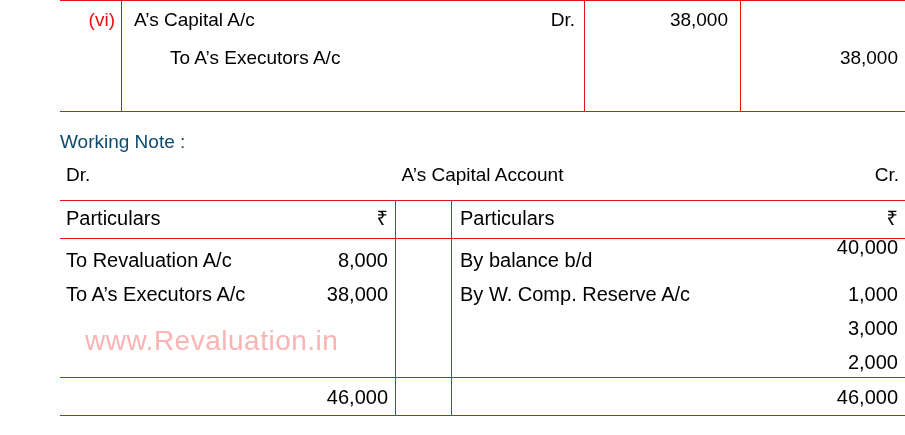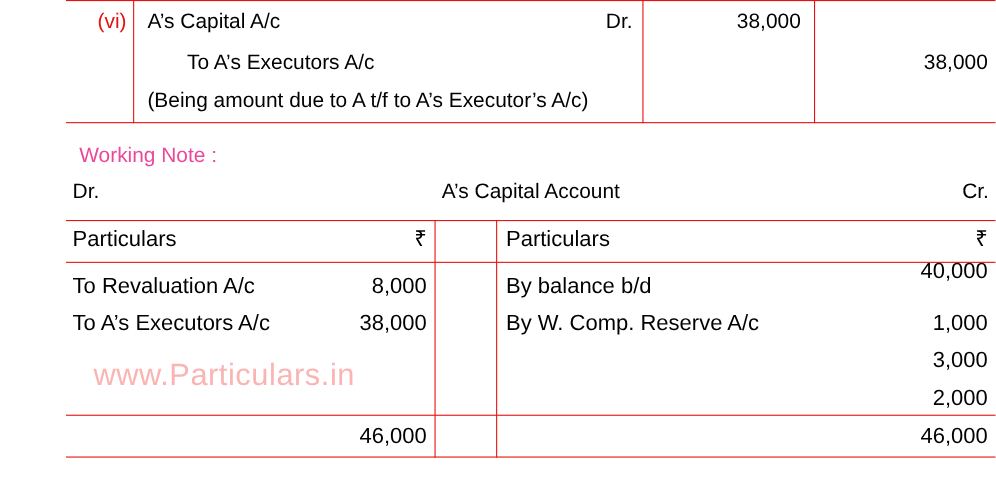--- a/index.html
+++ b/index.html
@@ -81,24 +81,24 @@
   }
   .j-amt2 {
     left: 690px;
     width: 148px;
     text-align: right;
   }
 
   
   .working-note {
     position: absolute;
-    left: 72px;
+    left: 60px;
     top: 131px;
     font-size: 19px;
-    color: #ec4899;
+    color: #0c4a6e;
   }
 
   
   .ledger-head {
     position: absolute;
     left: 60px;
     top: 164px;
     width: 845px;
     height: 30px;
     font-size: 19px;
@@ -188,21 +188,20 @@
     <div class="j-row j-part" style="top:2px;">A’s Capital  A/c</div>
     <div class="j-row j-label" style="top:2px;">(vi)</div>
     <div class="j-row j-dr" style="top:2px;">Dr.</div>
     <div class="j-row j-amt1" style="top:2px;">38,000</div>
     <div class="j-row j-amt2" style="top:2px;"></div>
 
     <div class="j-row j-indent" style="top:40px;">To A’s Executors A/c</div>
     <div class="j-row j-amt1" style="top:40px;"></div>
     <div class="j-row j-amt2" style="top:40px;">38,000</div>
 
-    <div class="j-row j-part" style="top:74px;">(Being amount due to A t/f to A’s Executor’s A/c)</div>
   </div>
 
   <div class="working-note">Working Note :</div>
 
   <div class="ledger-head">
     <span class="dr">Dr.</span>
     <span class="title">A’s Capital Account</span>
     <span class="cr">Cr.</span>
   </div>
 
@@ -238,15 +237,15 @@
     <div class="l-cell col-a2" style="top:77px;">1,000</div>
 
     <div class="l-cell col-a2" style="top:111px;">3,000</div>
 
     <div class="l-cell col-a2" style="top:145px;">2,000</div>
 
     <div class="l-cell col-a1" style="top:180px;">46,000</div>
     <div class="l-cell col-a2" style="top:180px;">46,000</div>
   </div>
 
-  <div class="watermark">www.Particulars.in</div>
+  <div class="watermark">www.Revaluation.in</div>
 
 </div>
 
 </body></html>

